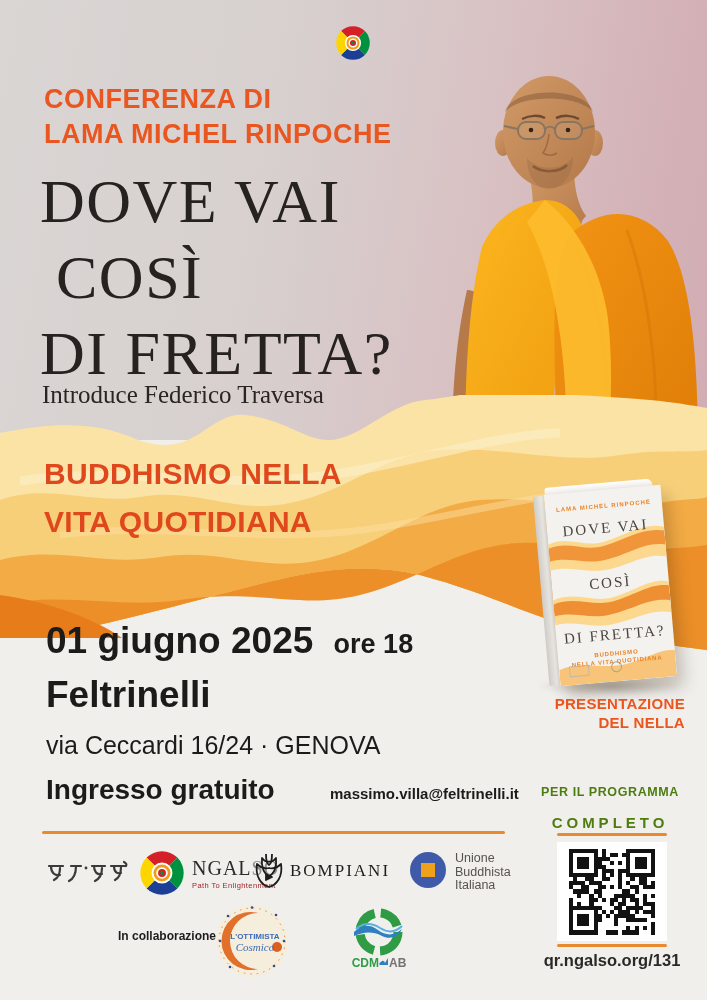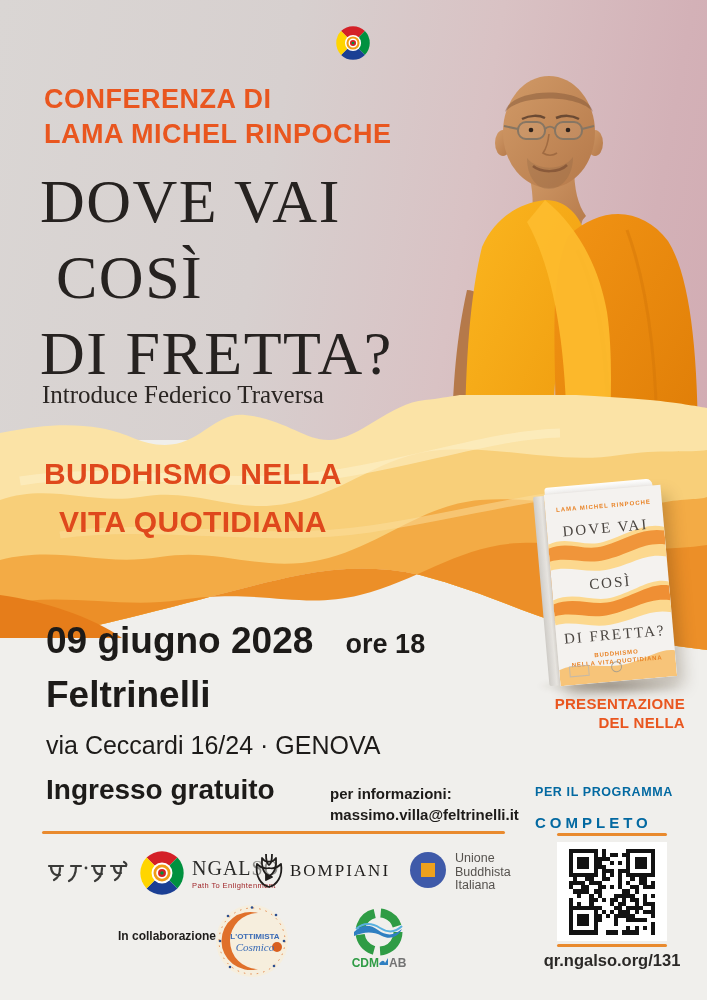--- a/index.html
+++ b/index.html
@@ -13,36 +13,36 @@
   .bg-bottom{left:0;top:440px;width:707px;height:560px;background:#f0efec;}
 
   
   .eyebrow{left:44px;top:82px;font-size:27px;line-height:35px;font-weight:800;
     color:#e9561f;letter-spacing:.5px;}
   .main-title{left:40px;top:163px;font-family:"Liberation Serif",serif;
     font-size:62px;line-height:76px;color:#262220;letter-spacing:1.5px;font-weight:400;}
   .main-title .indent{padding-left:16px;}
   .intro{left:42px;top:381px;font-family:"Liberation Serif",serif;font-size:25px;color:#2a2522;}
   .subtitle{left:44px;top:450px;font-size:30px;line-height:48px;font-weight:800;
-    color:#df481c;letter-spacing:.3px;text-align:center;}
+    color:#df481c;letter-spacing:.3px;}
 
   
   .date-line{left:46px;top:620px;font-size:37px;font-weight:800;color:#1d1b19;}
-  .date-line .time{font-size:27px;font-weight:700;margin-left:22px;}
+  .date-line .time{font-size:27px;font-weight:700;margin-left:10px;}
   .venue{left:46px;top:674px;font-size:37px;font-weight:800;color:#1d1b19;}
   .address{left:46px;top:731px;font-size:25px;font-weight:400;color:#1d1b19;}
   .admission{left:46px;top:774px;font-size:28px;font-weight:600;color:#1d1b19;}
   .info{left:330px;top:783px;font-size:15px;line-height:21px;font-weight:700;color:#1d1b19;}
   .rule{height:3px;background:#e98a2e;border-radius:2px;}
   .rule-main{left:42px;top:831px;width:463px;}
 
   
   .presentazione{left:535px;top:694px;width:150px;text-align:right;
     font-size:15px;line-height:19px;font-weight:800;color:#e9561f;letter-spacing:.3px;}
-  .programma{left:535px;top:785px;width:150px;color:#0369a1;}
+  .programma{left:535px;top:785px;width:150px;text-align:center;color:#4d7c0f;}
   .programma .l1{font-size:12.5px;font-weight:700;letter-spacing:.6px;}
   .programma .l2{font-size:15px;font-weight:800;letter-spacing:4px;margin-top:15px;}
   .rule-qr-top{left:557px;top:833px;width:110px;}
   .rule-qr-bottom{left:557px;top:944px;width:110px;}
   .qr-box{left:557px;top:842px;width:110px;height:99px;background:#fff;
     display:flex;align-items:center;justify-content:center;}
   #qr{display:grid;grid-template-columns:repeat(21,1fr);grid-template-rows:repeat(21,1fr);
     width:86px;height:86px;background:#fff;}
   #qr div{background:#fff;} #qr div.m{background:#121212;}
   .qr-url{left:535px;top:951px;width:154px;text-align:center;font-size:16.5px;
@@ -205,28 +205,27 @@
       <div class="marks"></div>
       <div class="emblem"></div>
     </div>
   </div>
   <div class="abs presentazione">
     <div>PRESENTAZIONE</div>
     <div>DEL NELLA</div>
   </div>
 
   <div class="abs date-line">
-    <span>09 giugno 2028</span>
+    <span>01 giugno 2025</span>
     <span class="time">ore 18</span>
   </div>
   <div class="abs venue">Feltrinelli</div>
   <div class="abs address">via Ceccardi 16/24 · GENOVA</div>
   <div class="abs admission">Ingresso gratuito</div>
   <div class="abs info">
-    <div>per informazioni:</div>
     <div>massimo.villa@feltrinelli.it</div>
   </div>
   <div class="abs rule rule-main"></div>
 
   <div class="abs programma">
     <div class="l1">PER IL PROGRAMMA</div>
     <div class="l2">COMPLETO</div>
   </div>
   <div class="abs rule rule-qr-top"></div>
   <div class="abs qr-box">

